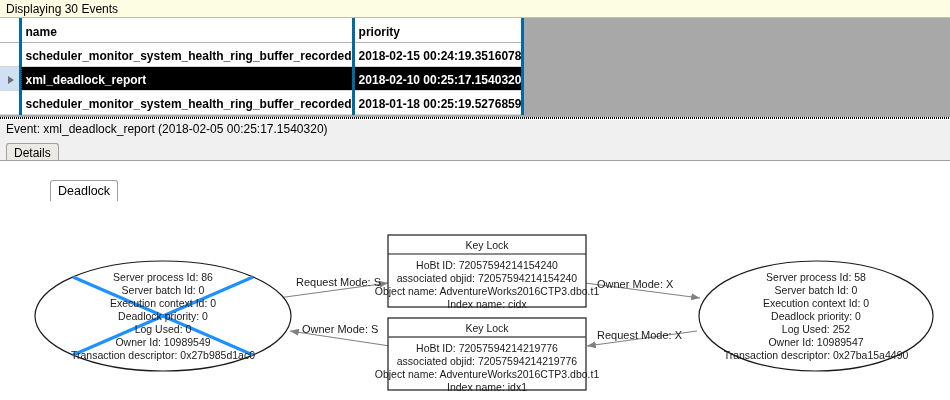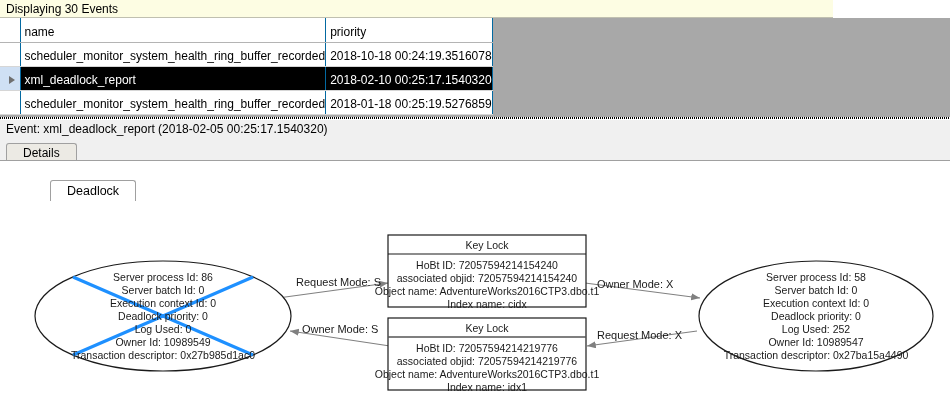--- a/index.html
+++ b/index.html
@@ -5,37 +5,37 @@
   html,body{margin:0;padding:0;}
   body{
     width:950px;height:400px;overflow:hidden;
     font-family:"Liberation Sans","DejaVu Sans",sans-serif;
     font-size:12px;color:#000;background:#ffffff;
   }
   .app{position:relative;width:950px;height:400px;}
 
   
   .banner{
-    position:absolute;left:0;top:0;width:833px;height:18px;
+    position:absolute;left:0;top:0;width:950px;height:18px;
     background:#fdfde3;border-bottom:1px solid #c0c0b0;
     box-sizing:border-box;
   }
   .banner-text{position:absolute;left:6px;top:2px;font-size:12px;color:#000;white-space:nowrap;}
 
   
   .grid{
     position:absolute;left:0;top:18px;width:950px;height:101px;
     background:#a8a8a8;overflow:hidden;
   }
   .grid-table{border-collapse:collapse;table-layout:fixed;}
   .grid-table td,.grid-table th{
-    border-right:1px solid #0369a1;
+    border-right:3px solid #0369a1;
     border-bottom:1px solid #d6d6d6;
     height:24px;padding:4px 0 0 4px;
-    font-weight:normal;font-size:12px;text-align:left;
+    font-weight:bold;font-size:12px;text-align:left;
     background:#ffffff;color:#000;
     white-space:nowrap;overflow:hidden;
     box-sizing:border-box;vertical-align:middle;
   }
   .col-sel{width:20px;padding:0;}
   .col-name{width:288px;}
   .col-ts{width:160px;}
   .hdr td{background:#ffffff;color:#000;border-bottom:1px solid #b4b4b4;}
   .row-sel-cell{background:#ffffff;}
   tr.selected td.row-sel-cell{background:#cfe0f4;}
@@ -58,21 +58,21 @@
     background:#f0f0f0;
   }
   .event-bar-text{position:absolute;left:6px;top:2px;font-size:12px;white-space:nowrap;}
 
   
   .tabstrip{
     position:absolute;left:0;top:139px;width:950px;height:22px;background:#f0f0f0;
   }
   .tab{
     position:absolute;top:4px;height:18px;line-height:18px;
-    padding:0 16px;font-size:12px;box-sizing:border-box;
+    padding:0 7px;font-size:12px;box-sizing:border-box;
     border:1px solid #a0a0a0;border-bottom:none;
     border-radius:3px 3px 0 0;background:#eceae4;color:#000;
     white-space:nowrap;cursor:default;
   }
   .tab.active{top:1px;height:21px;line-height:20px;background:#ffffff;border-color:#a0a0a0;font-size:12.5px;z-index:3;}
   #tab-details{left:6px;}
   #tab-deadlock{left:50px;margin-top:40px;}
 
   
   .pane{
@@ -100,21 +100,21 @@
     <table class="grid-table">
       <tbody>
         <tr class="hdr">
           <td class="col-sel"></td>
           <td class="col-name">name</td>
           <td class="col-ts">priority</td>
         </tr>
         <tr>
           <td class="col-sel row-sel-cell"></td>
           <td class="col-name data">scheduler_monitor_system_health_ring_buffer_recorded</td>
-          <td class="col-ts data">2018-10-18 00:24:19.3516078</td>
+          <td class="col-ts data">2018-02-15 00:24:19.3516078</td>
         </tr>
         <tr class="selected">
           <td class="col-sel row-sel-cell">
             <span class="arrow-glyph"></span>
           </td>
           <td class="col-name data focused">xml_deadlock_report</td>
           <td class="col-ts data">2018-02-10 00:25:17.1540320</td>
         </tr>
         <tr>
           <td class="col-sel row-sel-cell"></td>

